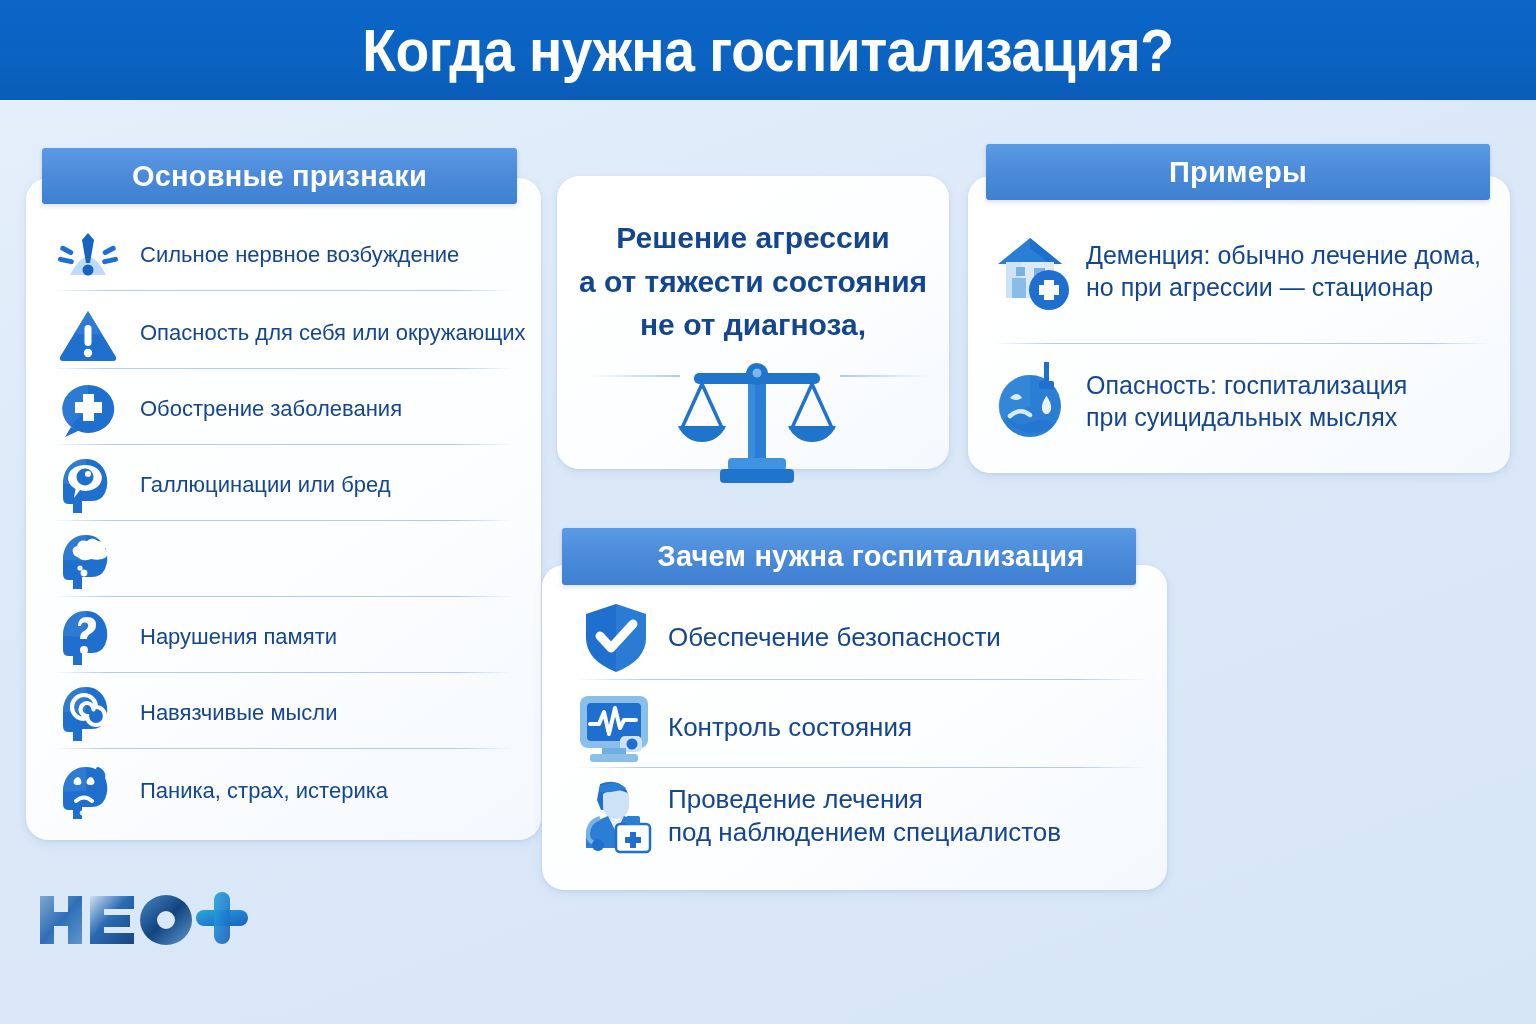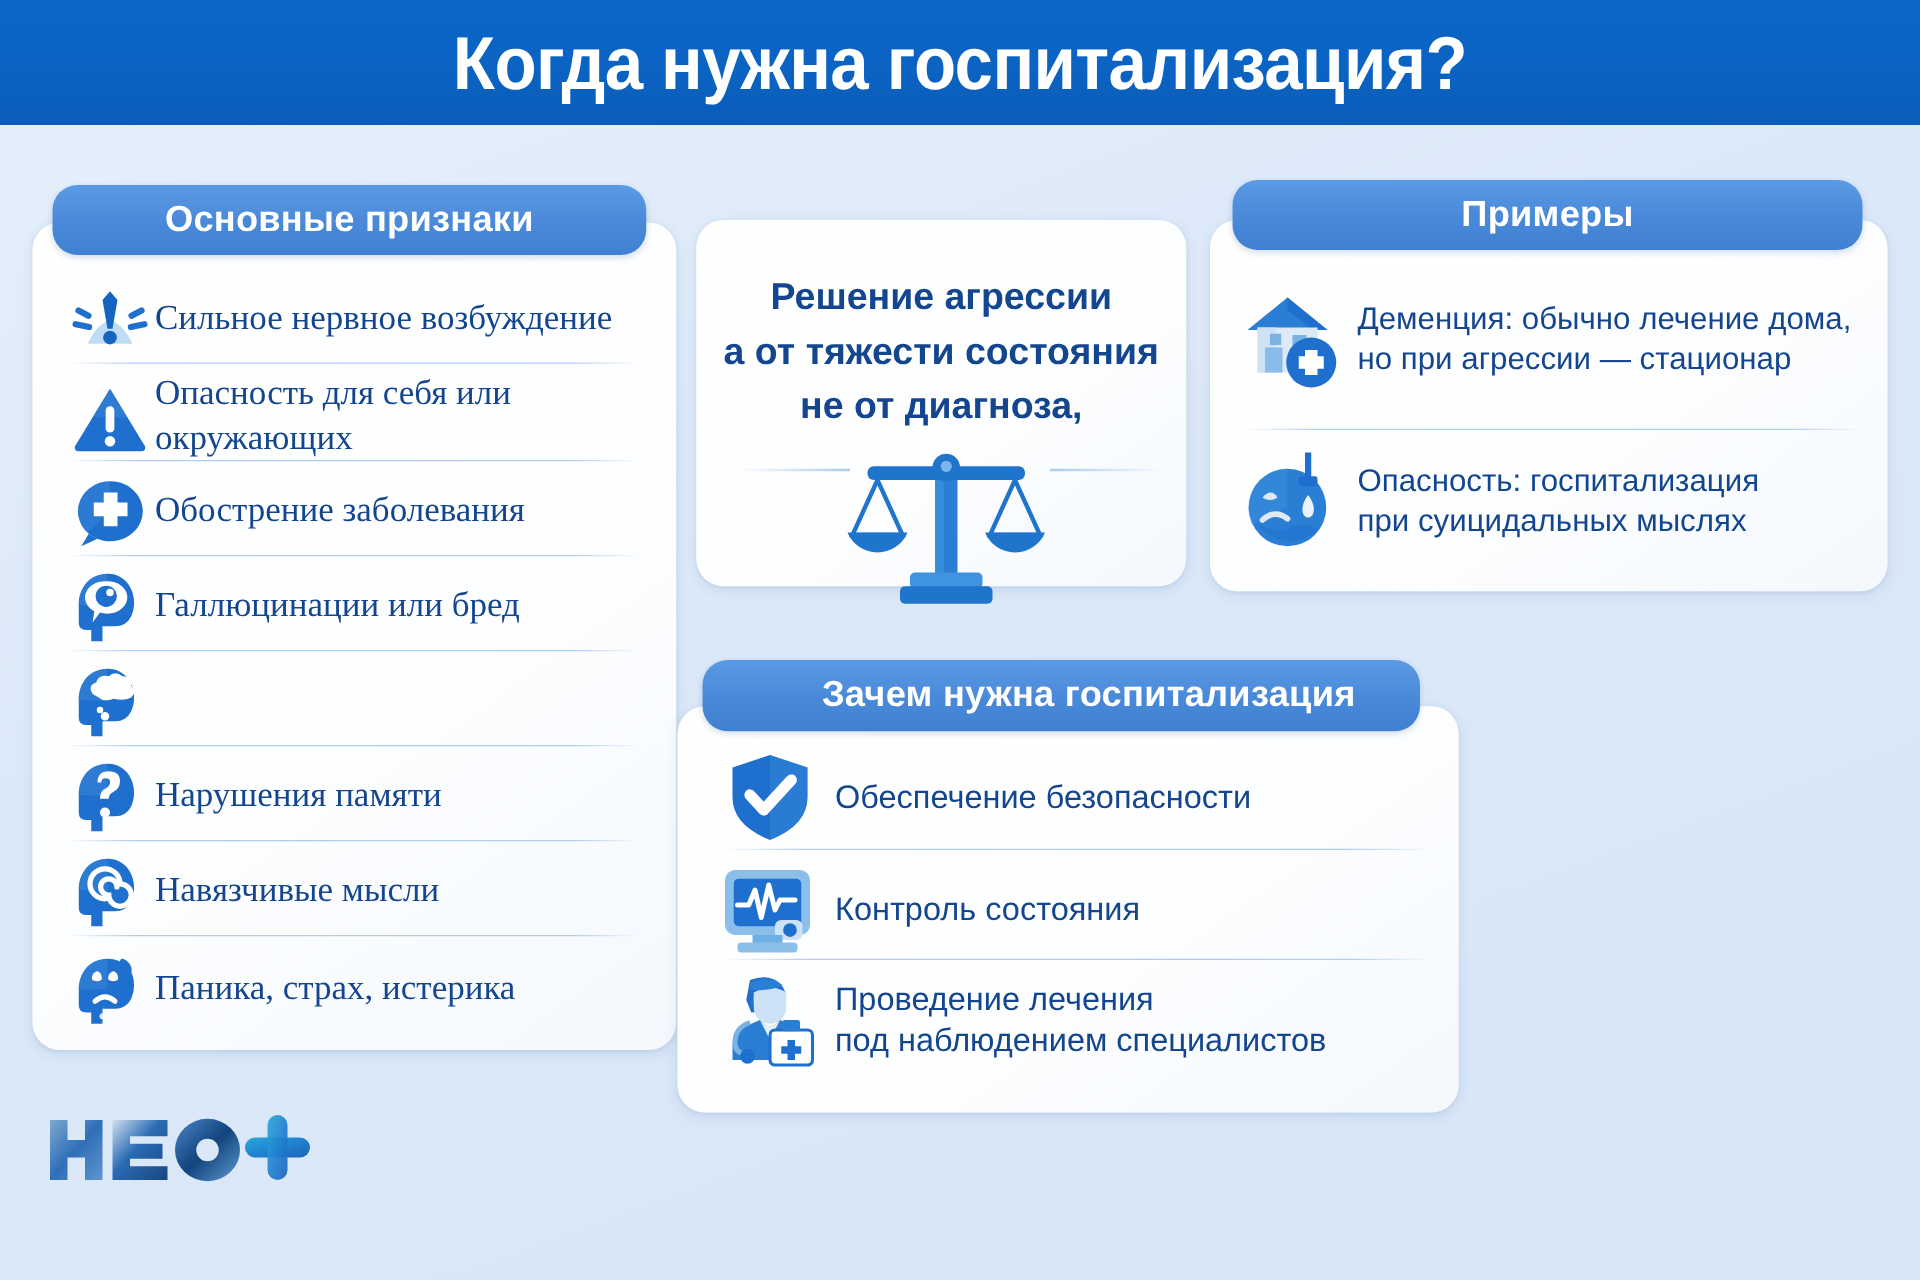--- a/index.html
+++ b/index.html
@@ -33,21 +33,21 @@
   
   .card {
     position: absolute;
     background: linear-gradient(145deg, #ffffff 0%, #fdfeff 55%, #f4f8fd 100%);
     border-radius: 22px;
     box-shadow: 0 3px 10px rgba(40,90,150,0.10), 0 1px 3px rgba(40,90,150,0.08);
   }
   .pill {
     position: absolute;
     background: linear-gradient(180deg, #5b9ae3 0%, #4a8ad9 50%, #3f80d2 100%);
-    border-radius: 20px;
+    border-radius: 3px;
     display: flex; align-items: center; justify-content: center;
     box-shadow: 0 2px 5px rgba(30,80,140,0.18);
     z-index: 5;
   }
   .pill span {
     color: #fff; font-weight: bold; font-size: 29px;
     font-family: "Liberation Sans Narrow", "Liberation Sans", sans-serif;
     white-space: nowrap; letter-spacing: 0.2px;
   }
 
@@ -67,21 +67,21 @@
   .divider {
     position: absolute; height: 1px;
     background: linear-gradient(90deg, rgba(160,195,235,0) 0%, rgba(150,188,232,0.75) 12%, rgba(150,188,232,0.75) 88%, rgba(160,195,235,0) 100%);
   }
 
   
   #left-card { left: 26px; top: 178px; width: 515px; height: 662px; }
   #left-pill { left: 42px; top: 148px; width: 475px; height: 56px; }
   .left-row { position: absolute; left: 56px; width: 470px; height: 74px; }
   .left-row .ico { width: 64px; height: 60px; }
-  .left-row .txt { font-size: 28px; margin-left: 4px; font-family: Liberation Serif, serif; }
+  .left-row .txt { font-size: 22px; margin-left: 20px; }
   .left-div { left: 52px; width: 460px; }
 
   
   #center-card { left: 557px; top: 176px; width: 392px; height: 293px; }
   #center-card .ctext {
     position: absolute; left: 0; top: 40px; width: 392px;
     text-align: center; color: #14468f; font-weight: bold; font-size: 30px;
     line-height: 1.45;
     font-family: "Liberation Sans Narrow", "Liberation Sans", sans-serif;
   }

